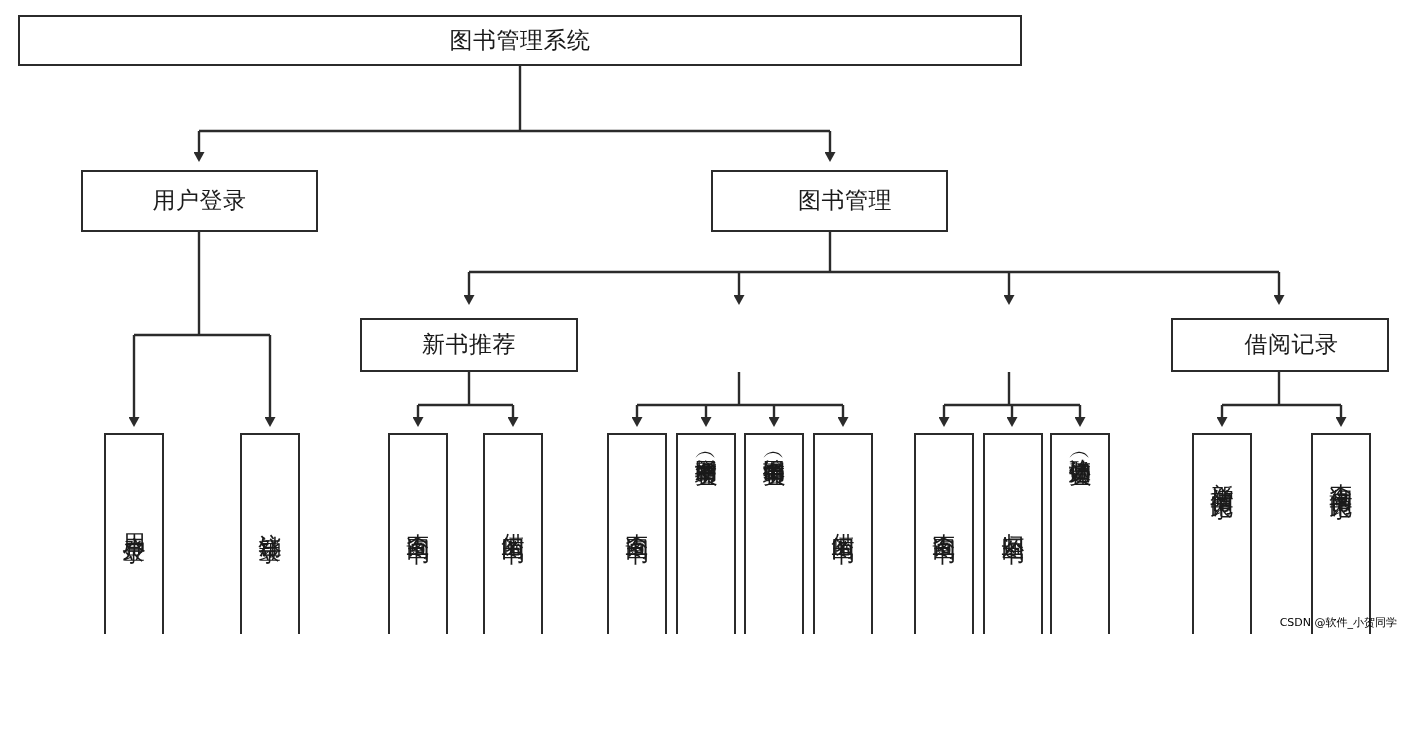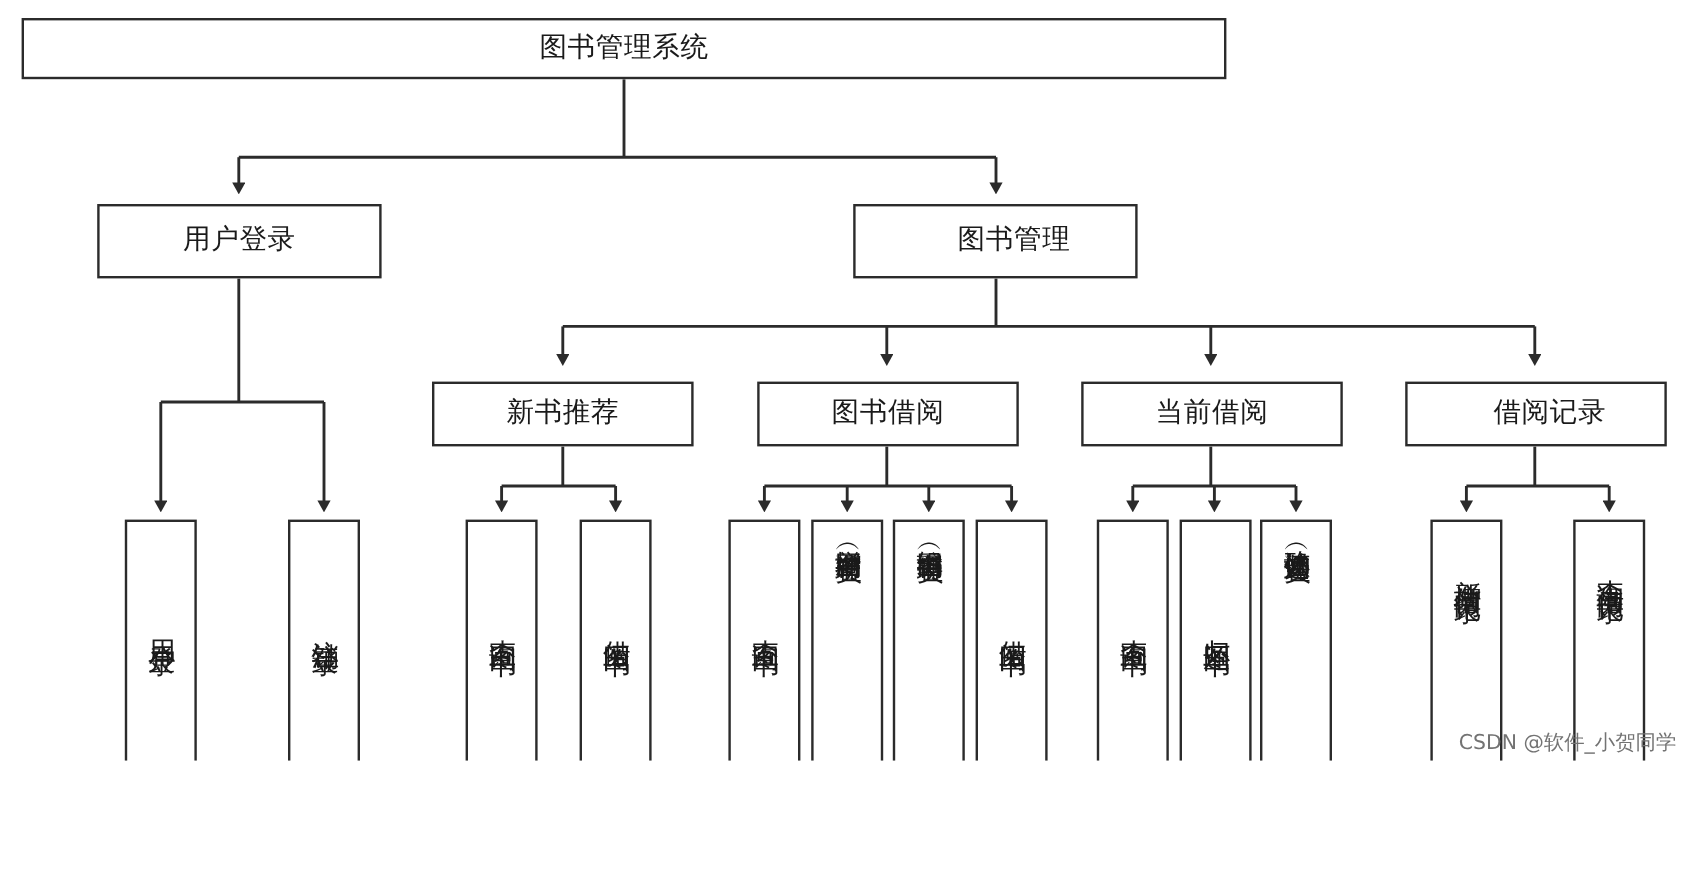--- a/index.html
+++ b/index.html
@@ -68,22 +68,22 @@
     padding-top: 6px;
   }
   .node.vert.tall-text .label {
     font-size: 22px;
     letter-spacing: 1px;
   }
   .watermark {
     position: absolute;
     right: 8px;
     bottom: 4px;
-    font-size: 17px;
-    color: #737373;
+    font-size: 11px;
+    color: #000000;
     white-space: nowrap;
     font-family: "DejaVu Sans", "Liberation Sans", sans-serif;
   }
 </style>
 </head>
 <body>
 
 <div id="canvas">
 
   <svg class="wires" viewBox="0 0 1405 747">
@@ -143,26 +143,20 @@
   <div class="node horiz" style="left:81px; top:170px; width:237px; height:62px;">
     <span class="label">用户登录</span>
   </div>
   <div class="node horiz" style="left:711px; top:170px; width:237px; height:62px;padding-left:31px;">
     <span class="label">图书管理</span>
   </div>
 
   <div class="node horiz" style="left:360px; top:318px; width:218px; height:54px;">
     <span class="label">新书推荐</span>
   </div>
-  <div class="node horiz" style="left:631px; top:318px; width:218px; height:54px;">
-    <span class="label">图书借阅</span>
-  </div>
-  <div class="node horiz" style="left:901px; top:318px; width:218px; height:54px;">
-    <span class="label">当前借阅</span>
-  </div>
   <div class="node horiz" style="left:1171px; top:318px; width:218px; height:54px;padding-left:23px;">
     <span class="label">借阅记录</span>
   </div>
 
   <div class="node vert" style="left:104px; top:433px; width:60px; height:300px; padding-top:80px;">
     <span class="label">用户登录</span>
   </div>
   <div class="node vert" style="left:240px; top:433px; width:60px; height:300px; padding-top:80px;">
     <span class="label">注销登录</span>
   </div>

